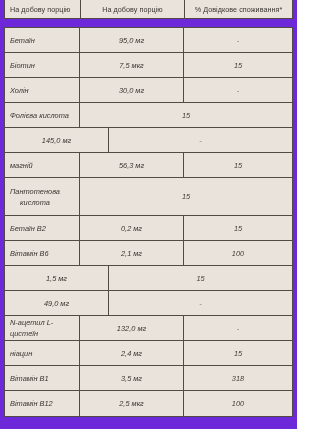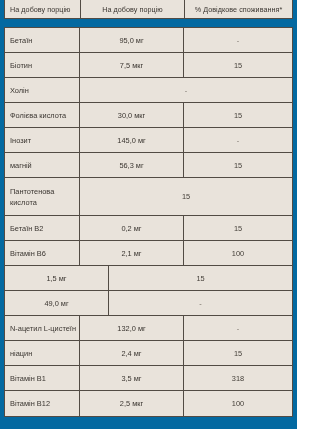--- a/index.html
+++ b/index.html
@@ -12,21 +12,21 @@
     height: 429px;
     overflow: hidden;
     font-family: "Liberation Sans", "DejaVu Sans", sans-serif;
     color: #2b2b2b;
   }
 
   .nutrition-panel {
     width: 297px;
     height: 429px;
     box-sizing: border-box;
-    background: #0369a1;
+    background: #6d28d9;
     position: relative;
   }
 
   
   .header-block {
     position: absolute;
     left: 4px;
     top: 0px;
     width: 289px;
     height: 19px;
@@ -82,29 +82,31 @@
     border-bottom: 1px solid #524b44;
     background: #e9e3db;
     min-height: 25px;
   }
   .row.last {
     border-bottom: none;
     justify-content: space-between;
   }
   .row.tall {
     min-height: 38px;
+    text-align: center;
   }
 
   .cell {
     box-sizing: border-box;
     display: flex;
     align-items: center;
     font-size: 7.4px;
     color: #3a3530;
     line-height: 11px;
+    font-style: italic;
   }
   .cell.name {
     width: 75px;
     padding-left: 5px;
     padding-right: 3px;
     justify-content: flex-start;
     border-right: 1px solid #524b44;
     white-space: pre-line;
   }
   .cell.amount {
@@ -139,29 +141,28 @@
         <div class="cell amount">95,0 мг</div>
         <div class="cell percent dash">-</div>
       </div>
       <div class="row">
         <div class="cell name">Біотин</div>
         <div class="cell amount">7,5 мкг</div>
         <div class="cell percent">15</div>
       </div>
       <div class="row">
         <div class="cell name">Холін</div>
+        <div class="cell amount">30,0 мг</div>
         <div class="cell percent dash">-</div>
       </div>
       <div class="row">
         <div class="cell name">Фолієва кислота</div>
-        <div class="cell amount">30,0 мкг</div>
-        <div class="cell percent">15</div>
-      </div>
-      <div class="row">
-        <div class="cell name">Інозит</div>
+        <div class="cell percent">15</div>
+      </div>
+      <div class="row">
         <div class="cell amount">145,0 мг</div>
         <div class="cell percent dash">-</div>
       </div>
       <div class="row">
         <div class="cell name">магній</div>
         <div class="cell amount">56,3 мг</div>
         <div class="cell percent">15</div>
       </div>
       <div class="row tall">
         <div class="cell name">Пантотенова

